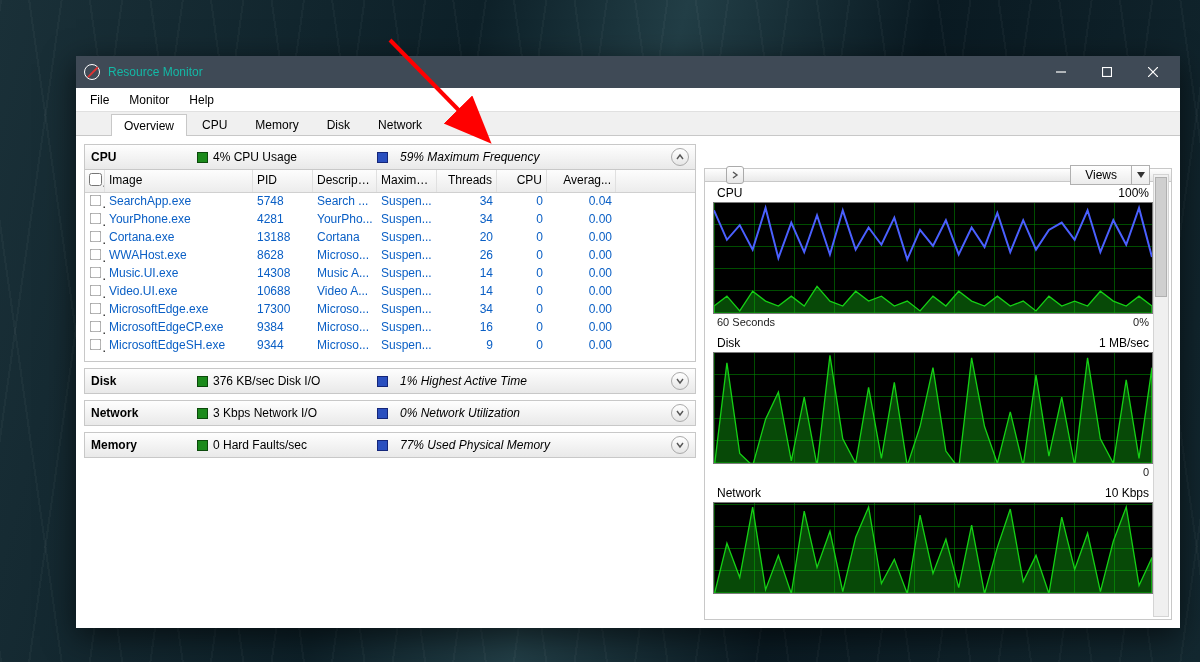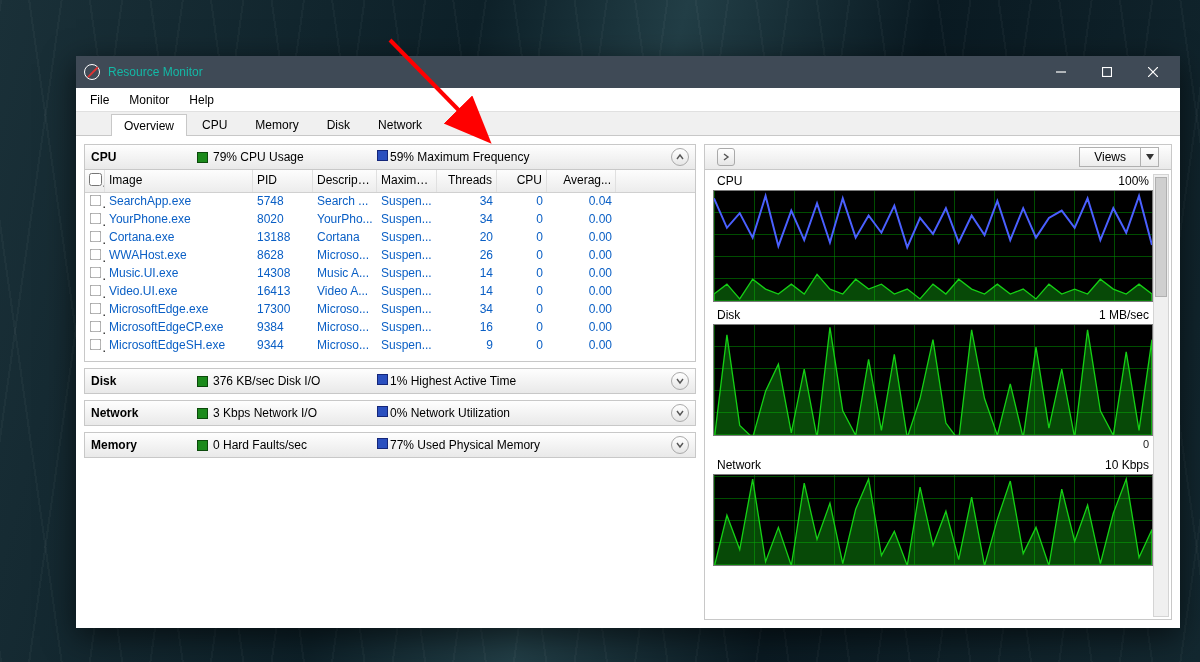--- a/index.html
+++ b/index.html
@@ -47,21 +47,21 @@
   .left-pane { flex:1; display:flex; flex-direction:column; gap:6px; min-width:0; }
   .right-pane { width:468px; display:flex; flex-direction:column; position:relative; }
 
   .section-header {
     height:26px; display:flex; align-items:center;
     background:linear-gradient(#fefefe, #e9e9e9); border:1px solid #c8c8c8;
     padding:0 6px; gap:10px; font-size:12px;
   }
   .section-header .sec-title { font-weight:bold; width:96px; }
   .section-header .stat { display:flex; align-items:center; gap:5px; min-width:170px;}
-  .section-header .stat2 { display:flex; align-items:flex-start; gap:2px; flex:1;}
+  .section-header .stat2 { display:flex; align-items:center; gap:12px; flex:1;font-style:italic;}
   .sq { width:11px; height:11px; border:1px solid #444; display:inline-block;}
   .sq.green { background:#1b8a1b; border-color:#0b4a0b;}
   .sq.blue  { background:#2a4fbf; border-color:#14267a;}
   .chevbtn {
     width:18px; height:18px; border:1px solid #aaa; border-radius:50%;
     background:linear-gradient(#fff,#e6e6e6); display:flex; align-items:center; justify-content:center;
   }
   .chevbtn svg { stroke:#555;}
 
   .process-table { border:1px solid #c8c8c8; border-top:none; height:192px; overflow:hidden; display:flex; flex-direction:column; }
@@ -76,22 +76,22 @@
   .col-desc { width:64px; flex:none;}
   .col-status { width:60px; flex:none;}
   .col-threads { width:60px; flex:none; text-align:right;}
   .col-cpu { width:50px; flex:none; text-align:right;}
   .col-avg { width:60px; flex:none; text-align:right;margin-left:9px;}
   .pt-head .cell { color:#000;}
   .pt-row input[type=checkbox]{ transform:scale(0.9); }
 
   
   .right-top {
-    height:26px; display:flex; align-items:center; justify-content:space-between;
-    background:linear-gradient(#fefefe,#e9e9e9); border:1px solid #c8c8c8; padding:0 12px;
+    height:14px; display:flex; align-items:center; justify-content:space-between;
+    background:linear-gradient(#fefefe,#e9e9e9); border:1px solid #c8c8c8; padding:0 21px;margin-top:24px;
   }
   .views-drop { height:20px; display:flex; align-items:center; border:1px solid #b0b0b0; background:linear-gradient(#fff,#ececec);}
   .views-drop .lbl { padding:0 14px; font-size:12px;}
   .views-drop .dd { width:18px; height:100%; border-left:1px solid #b0b0b0; display:flex; align-items:center; justify-content:center;}
 
   .right-scroll { flex:1; overflow-y:auto; border:1px solid #c8c8c8; border-top:none; padding:2px 18px 2px 8px; position:relative;}
   .chart-block { margin-bottom:4px;}
   .chart-labels { display:flex; justify-content:space-between; font-size:12px; padding:2px 4px;}
   .chart-box { height:112px; background:#000; border:1px solid #7a7a7a; position:relative; overflow:hidden;}
   .chart-bottom-labels { display:flex; justify-content:space-between; font-size:11px; padding:2px 4px; color:#222;}
@@ -156,21 +156,21 @@
     </div>
 
     <div class="content">
 
       <div class="left-pane">
 
         <div class="section-header">
           <span class="sec-title">CPU</span>
           <span class="stat">
               <span class="sq green"></span>
-              <span>79% CPU Usage</span>
+              <span>4% CPU Usage</span>
             </span>
           <span class="stat2">
               <span class="sq blue"></span>
               <span>59% Maximum Frequency</span>
             </span>
           <span class="chevbtn">
               <svg width="10" height="10" fill="none">
                 <polyline points="2,7 5,3 8,7" stroke-width="1.4"></polyline>
               </svg>
             </span>
@@ -193,21 +193,21 @@
                 <div class="cell col-pid">5748</div>
                 <div class="cell col-desc">Search ...</div>
                 <div class="cell col-status">Suspen...</div>
                 <div class="cell col-threads">34</div>
                 <div class="cell col-cpu">0</div>
                 <div class="cell col-avg">0.04</div>
               </div>
               <div class="pt-row">
                 <div class="cell col-chk"><input type="checkbox" style=""></div>
                 <div class="cell col-image">YourPhone.exe</div>
-                <div class="cell col-pid">8020</div>
+                <div class="cell col-pid">4281</div>
                 <div class="cell col-desc">YourPho...</div>
                 <div class="cell col-status">Suspen...</div>
                 <div class="cell col-threads">34</div>
                 <div class="cell col-cpu">0</div>
                 <div class="cell col-avg">0.00</div>
               </div>
               <div class="pt-row">
                 <div class="cell col-chk"><input type="checkbox" style=""></div>
                 <div class="cell col-image">Cortana.exe</div>
                 <div class="cell col-pid">13188</div>
@@ -233,21 +233,21 @@
                 <div class="cell col-pid">14308</div>
                 <div class="cell col-desc">Music A...</div>
                 <div class="cell col-status">Suspen...</div>
                 <div class="cell col-threads">14</div>
                 <div class="cell col-cpu">0</div>
                 <div class="cell col-avg">0.00</div>
               </div>
               <div class="pt-row">
                 <div class="cell col-chk"><input type="checkbox" style=""></div>
                 <div class="cell col-image">Video.UI.exe</div>
-                <div class="cell col-pid">16413</div>
+                <div class="cell col-pid">10688</div>
                 <div class="cell col-desc">Video A...</div>
                 <div class="cell col-status">Suspen...</div>
                 <div class="cell col-threads">14</div>
                 <div class="cell col-cpu">0</div>
                 <div class="cell col-avg">0.00</div>
               </div>
               <div class="pt-row">
                 <div class="cell col-chk"><input type="checkbox" style=""></div>
                 <div class="cell col-image">MicrosoftEdge.exe</div>
                 <div class="cell col-pid">17300</div>
@@ -356,20 +356,24 @@
                 <span>CPU</span>
                 <span>100%</span>
               </div>
             <div class="chart-box">
               <div class="grid-lines"></div>
               <svg class="chart-svg" id="chart-cpu" viewBox="0 0 400 112" preserveAspectRatio="none">
                   <path d="M0,112 L0.0,94.1 L11.8,85.1 L23.5,98.6 L35.3,80.6 L47.1,89.6 L58.8,94.1 L70.6,85.1 L82.4,94.1 L94.1,76.2 L105.9,89.6 L117.6,94.1 L129.4,80.6 L141.2,89.6 L152.9,85.1 L164.7,94.1 L176.5,89.6 L188.2,98.6 L200.0,85.1 L211.8,94.1 L223.5,80.6 L235.3,89.6 L247.1,94.1 L258.8,85.1 L270.6,94.1 L282.4,89.6 L294.1,98.6 L305.9,85.1 L317.6,94.1 L329.4,89.6 L341.2,94.1 L352.9,80.6 L364.7,89.6 L376.5,94.1 L388.2,85.1 L400.0,94.1 L400,112 Z" fill="rgba(21,208,21,0.35)" stroke="#15d015" stroke-width="1.2"></path>
                   <path d="M0,6.719999999999999 L11.8,33.6 L23.5,20.2 L35.3,42.6 L47.1,4.5 L58.8,50.4 L70.6,17.9 L82.4,44.8 L94.1,11.2 L105.9,47.0 L117.6,6.7 L129.4,42.6 L141.2,22.4 L152.9,38.1 L164.7,13.4 L176.5,51.5 L188.2,24.6 L200.0,39.2 L211.8,15.7 L223.5,47.0 L235.3,22.4 L247.1,40.3 L258.8,9.0 L270.6,44.8 L282.4,15.7 L294.1,42.6 L305.9,24.6 L317.6,17.9 L329.4,33.6 L341.2,6.7 L352.9,44.8 L364.7,15.7 L376.5,38.1 L388.2,4.5 L400.0,49.3" fill="none" stroke="#4a60ff" stroke-width="1.8"></path>
                 </svg>
             </div>
+            <div class="chart-bottom-labels">
+                <span>60 Seconds</span>
+                <span>0%</span>
+              </div>
           </div>
 
           <div class="chart-block">
             <div class="chart-labels">
                 <span>Disk</span>
                 <span>1 MB/sec</span>
               </div>
             <div class="chart-box">
               <div class="grid-lines"></div>
               <svg class="chart-svg" id="chart-disk" viewBox="0 0 400 112" preserveAspectRatio="none">

